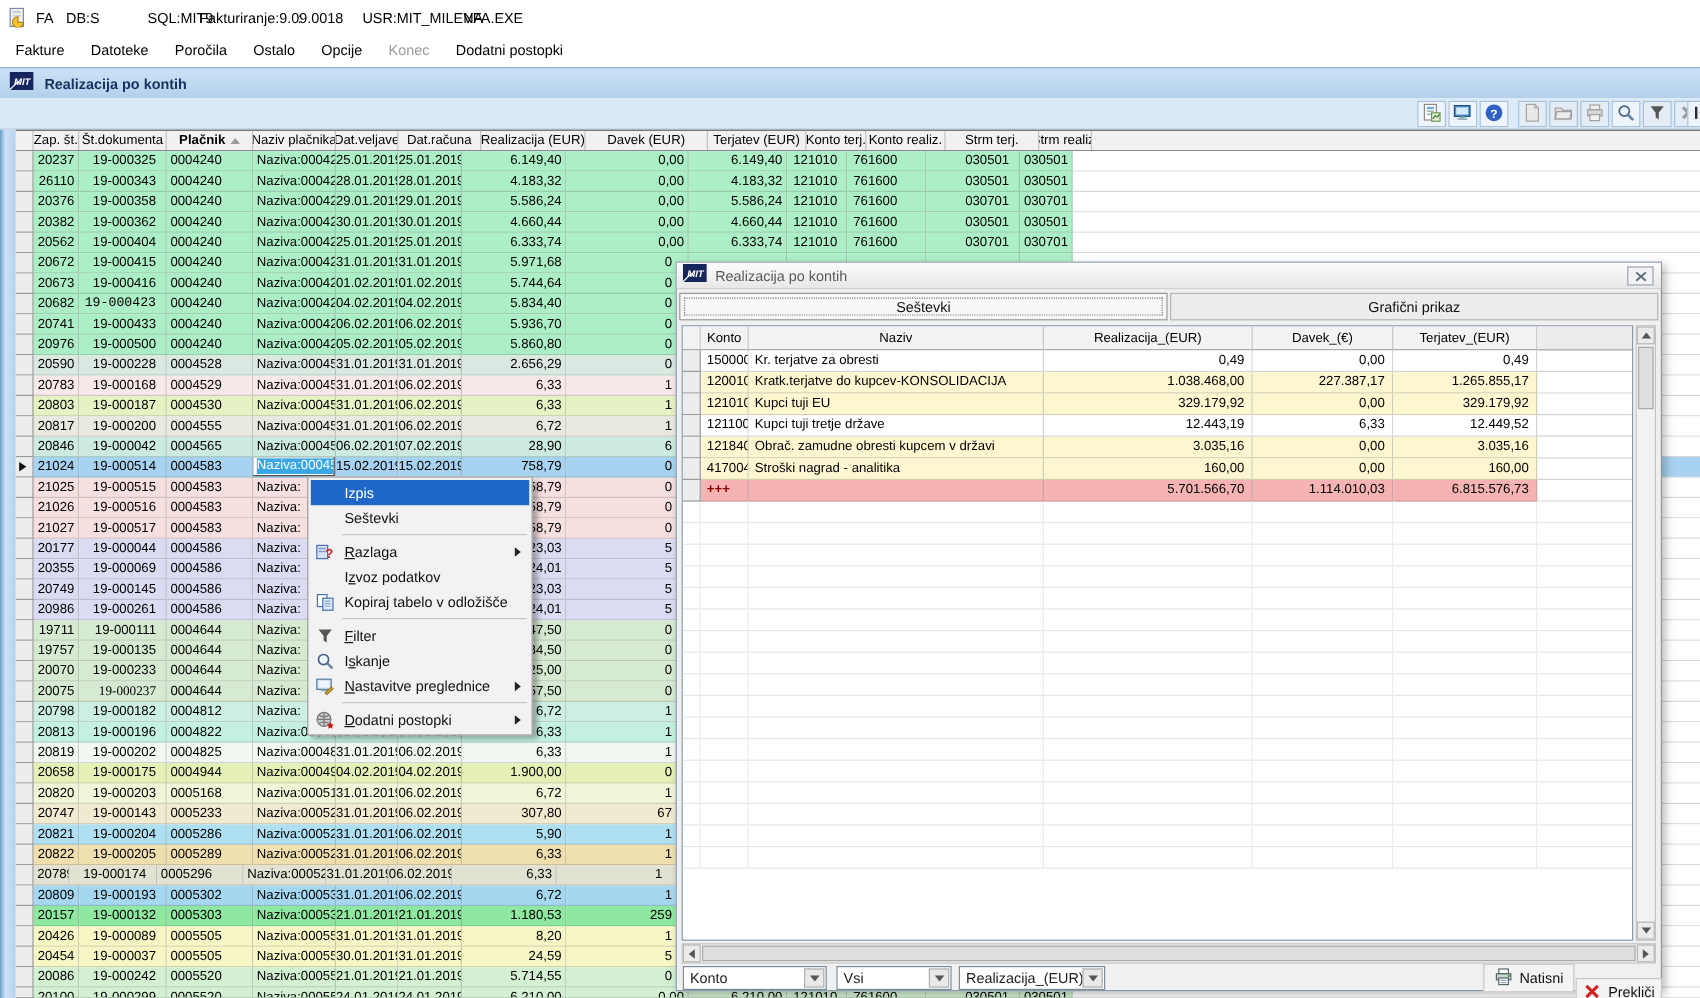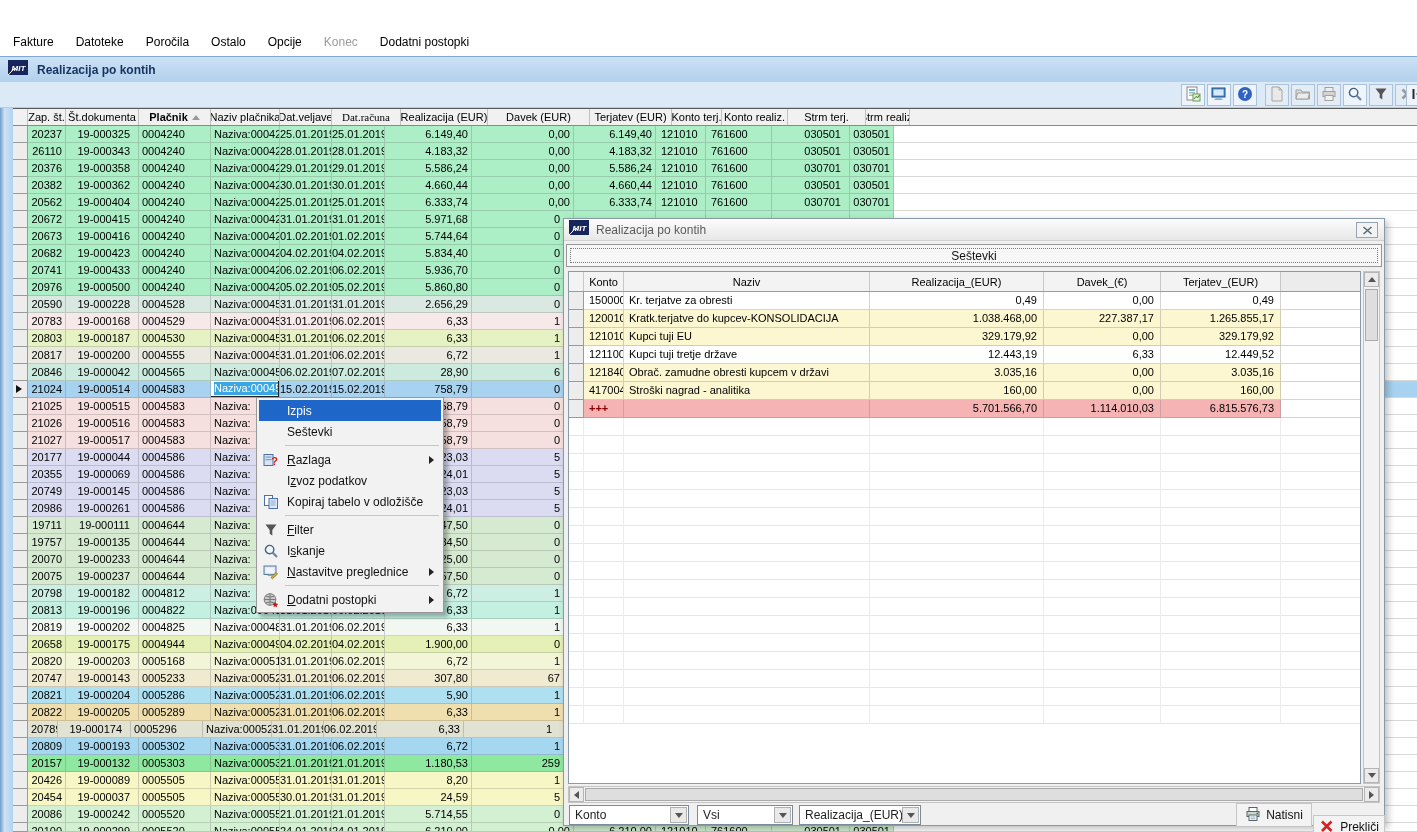--- a/index.html
+++ b/index.html
@@ -85,20 +85,35 @@
   
   .combo { position:absolute; height:20px; background:#fff; border:1px solid #7b8b9b; font-size:12px; display:flex; align-items:center; padding-left:5px; color:#222; }
   .combo-btn { position:absolute; right:1px; top:1px; bottom:1px; width:17px; background:#e9e9e9; border:1px solid #b0b0b0; display:flex; align-items:center; justify-content:center; padding:0; }
   .dbtn { position:absolute; height:24px; background:#f3f3f3; border:1px solid #c6c6c6; display:flex; align-items:center; justify-content:center; gap:5px; font-size:12px; color:#111; padding:0 8px; }
 </style>
 </head>
 <body>
 
 <div id="screen">
 
+  <div class="topbar">
+    <span class="appicon" id="appicon"><svg xmlns="http://www.w3.org/2000/svg" width="17" height="17" viewBox="0 0 17 17">
+          <rect x="2.5" y="1" width="11" height="15" fill="#f6f2e4" stroke="#7c88a8"></rect>
+          <rect x="4.5" y="3" width="7" height="2" fill="#c9cfe0"></rect>
+          <rect x="4.5" y="6.5" width="7" height="1.4" fill="#c9cfe0"></rect>
+          <path d="M8 9 a4.6 4.6 0 1 0 4.6 4.6 l-4.6 0 z" fill="#f4c430" stroke="#a8821a" transform="translate(1,-1)"></path>
+        </svg></span>
+    <span class="t" style="left:30px">FA</span>
+    <span class="t" style="left:55px">DB:S</span>
+    <span class="t" style="left:123px">SQL:MIT9</span>
+    <span class="t" style="left:166px">Fakturiranje:9.09.0018</span>
+    <span class="t" style="left:248px">:</span>
+    <span class="t" style="left:302px">USR:MIT_MILENA</span>
+    <span class="t" style="left:386px">VFA.EXE</span>
+  </div>
 
   <div class="menubar" id="menubar">
       <div class="menu-top">Fakture</div>
       <div class="menu-top">Datoteke</div>
       <div class="menu-top">Poročila</div>
       <div class="menu-top">Ostalo</div>
       <div class="menu-top">Opcije</div>
       <div class="menu-top disabled">Konec</div>
       <div class="menu-top">Dodatni postopki</div>
     </div>
@@ -194,21 +209,21 @@
         <div class="hc sort" style="width: 72px;">
           <span>Plačnik</span>
           <span class="sort-arrow"></span>
         </div>
         <div class="hc" style="width: 69px;">
           <span>Naziv plačnika</span>
         </div>
         <div class="hc" style="width: 52px;">
           <span>Dat.veljave</span>
         </div>
-        <div class="hc" style="width: 69px; font-family: Liberation Serif, serif;">
+        <div class="hc" style="width: 69px;">
           <span>Dat.računa</span>
         </div>
         <div class="hc" style="width: 87px;">
           <span>Realizacija (EUR)</span>
         </div>
         <div class="hc" style="width: 102px;">
           <span>Davek (EUR)</span>
         </div>
         <div class="hc" style="width: 82px;">
           <span>Terjatev (EUR)</span>
@@ -343,21 +358,21 @@
           <div class="c r" style="width: 82px; background: rgb(172, 238, 198);"></div>
           <div class="c l pl4" style="width: 50px; background: rgb(172, 238, 198);"></div>
           <div class="c l pl4" style="width: 66px; background: rgb(172, 238, 198);"></div>
           <div class="c r pr8" style="width: 78px; background: rgb(172, 238, 198);"></div>
           <div class="c r" style="width: 44px; background: rgb(172, 238, 198);"></div>
           <div class="c fill" style="flex: 1 1 0%;"></div>
         </div>
         <div class="grow">
           <div class="selcell" style="width: 15px;"></div>
           <div class="c r" style="width: 38px; background: rgb(172, 238, 198);">20682</div>
-          <div class="c r pr8" style="width: 73px; background: rgb(172, 238, 198);">19-000423</div>
+          <div class="c r pr8" style="width: 73px; background: rgb(172, 238, 198); font-family: Liberation Mono, monospace;">19-000423</div>
           <div class="c l" style="width: 72px; background: rgb(172, 238, 198);">0004240</div>
           <div class="c l" style="width: 69px; background: rgb(172, 238, 198);">Naziva:0004240</div>
           <div class="c ctr" style="width: 52px; background: rgb(172, 238, 198);">04.02.2019</div>
           <div class="c ctr" style="width: 53px; background: rgb(172, 238, 198);">04.02.2019</div>
           <div class="c r" style="width: 87px; background: rgb(172, 238, 198);">5.834,40</div>
           <div class="c r pp" style="width: 102px; background: rgb(172, 238, 198);">0</div>
           <div class="c r" style="width: 82px; background: rgb(172, 238, 198);"></div>
           <div class="c l pl4" style="width: 50px; background: rgb(172, 238, 198);"></div>
           <div class="c l pl4" style="width: 66px; background: rgb(172, 238, 198);"></div>
           <div class="c r pr8" style="width: 78px; background: rgb(172, 238, 198);"></div>
@@ -672,21 +687,21 @@
           <div class="c r" style="width: 82px; background: rgb(214, 234, 210);"></div>
           <div class="c l pl4" style="width: 50px; background: rgb(214, 234, 210);"></div>
           <div class="c l pl4" style="width: 66px; background: rgb(214, 234, 210);"></div>
           <div class="c r pr8" style="width: 78px; background: rgb(214, 234, 210);"></div>
           <div class="c r" style="width: 44px; background: rgb(214, 234, 210);"></div>
           <div class="c fill" style="flex: 1 1 0%;"></div>
         </div>
         <div class="grow">
           <div class="selcell" style="width: 15px;"></div>
           <div class="c r" style="width: 38px; background: rgb(214, 234, 210);">20075</div>
-          <div class="c r pr8" style="width: 73px; background: rgb(214, 234, 210);">19-000237</div>
+          <div class="c r pr8" style="width: 73px; background: rgb(214, 234, 210); font-family: Liberation Serif, serif;">19-000237</div>
           <div class="c l" style="width: 72px; background: rgb(214, 234, 210);">0004644</div>
           <div class="c l" style="width: 69px; background: rgb(214, 234, 210);">Naziva:</div>
           <div class="c ctr" style="width: 52px; background: rgb(214, 234, 210);"></div>
           <div class="c ctr" style="width: 53px; background: rgb(214, 234, 210);"></div>
           <div class="c r" style="width: 87px; background: rgb(214, 234, 210);">1.957,50</div>
           <div class="c r pp" style="width: 102px; background: rgb(214, 234, 210);">0</div>
           <div class="c r" style="width: 82px; background: rgb(214, 234, 210);"></div>
           <div class="c l pl4" style="width: 50px; background: rgb(214, 234, 210);"></div>
           <div class="c l pl4" style="width: 66px; background: rgb(214, 234, 210);"></div>
           <div class="c r pr8" style="width: 78px; background: rgb(214, 234, 210);"></div>
@@ -964,20 +979,23 @@
       <button class="dlg-close" id="dlgclose">
           <svg xmlns="http://www.w3.org/2000/svg" width="11" height="9" viewBox="0 0 11 9">
             <path d="M1.5 1 L9.5 8 M9.5 1 L1.5 8" stroke="#5a6a7a" stroke-width="1.6"></path>
           </svg>
         </button>
     </div>
     <div class="tabs" id="dlgtabs">
         <div class="tab active">
           <span>Seštevki</span>
         </div>
+        <div class="tab inactive">
+          <span>Grafični prikaz</span>
+        </div>
       </div>
     <div class="dgrid">
       <div class="dghead" id="dghead">
           <div class="dhc" style="width: 15px;"></div>
           <div class="dhc" style="width: 40px;">
             <span>Konto</span>
           </div>
           <div class="dhc" style="width: 246px;">
             <span>Naziv</span>
           </div>

